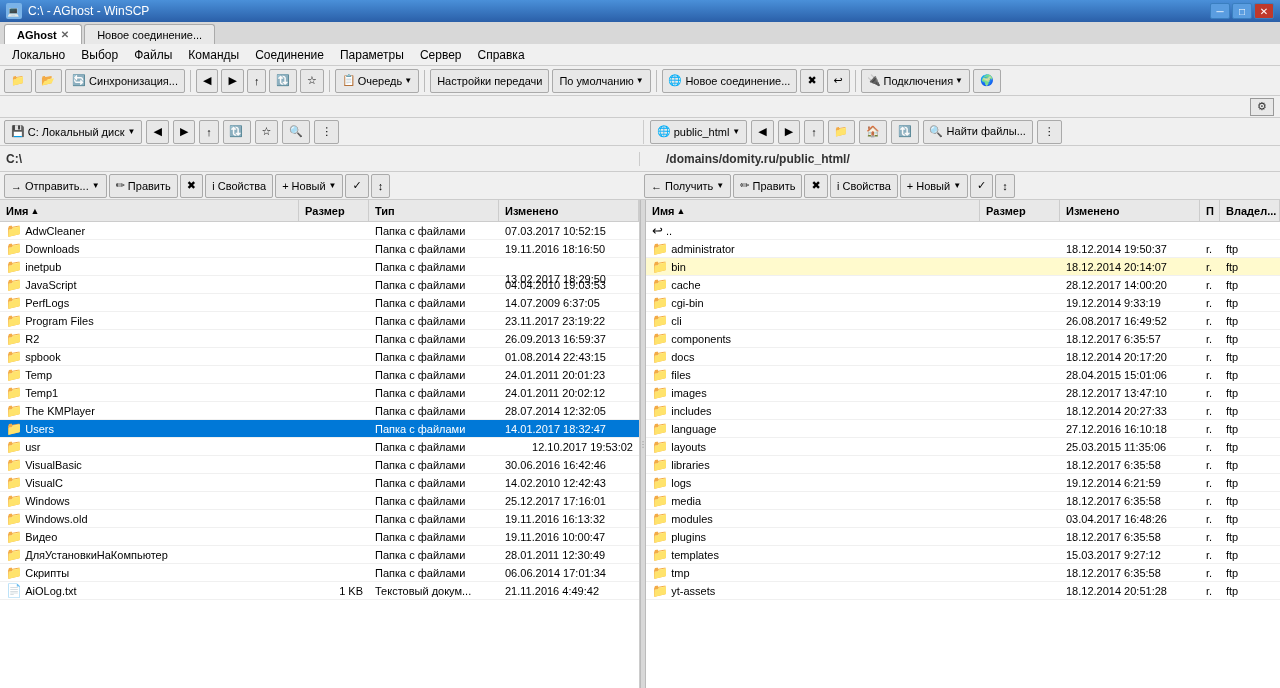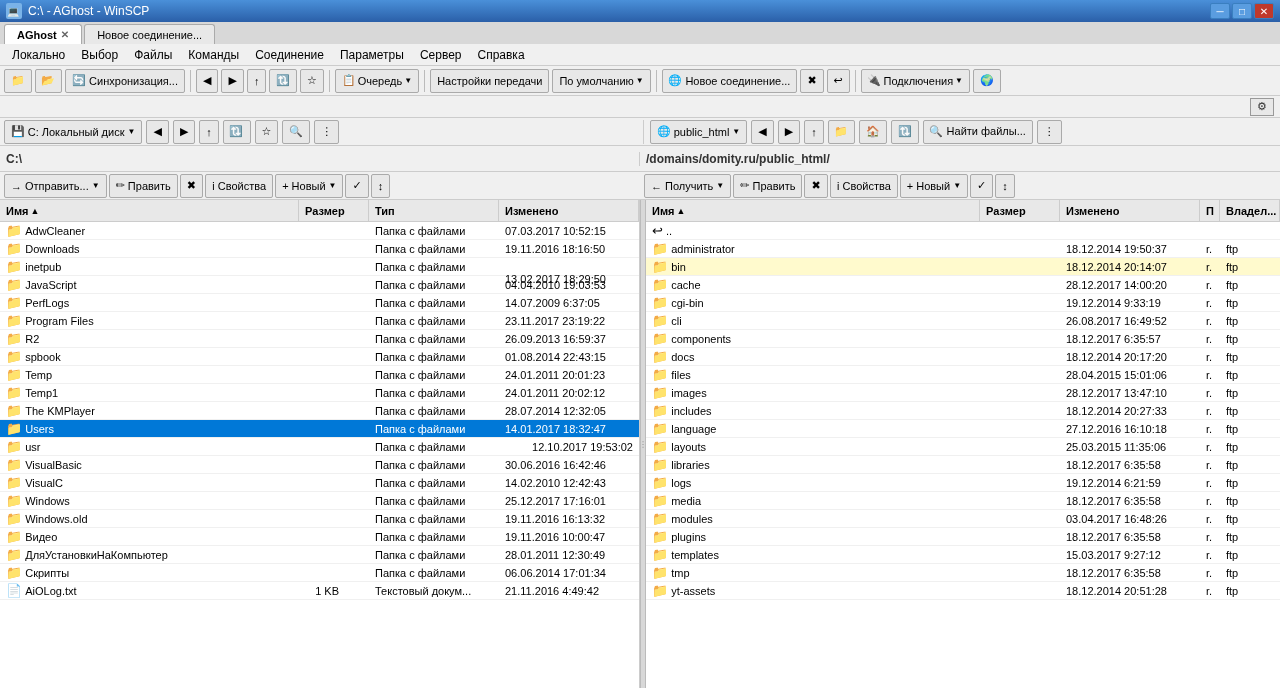--- a/index.html
+++ b/index.html
@@ -109,20 +109,21 @@
       padding: 0 6px;
       border-right: 1px solid #ccc;
       gap: 4px;
     }
     .path-right {
       flex: 1;
       display: flex;
       align-items: center;
       padding: 0 6px;
       gap: 4px;
+      margin-left: 20px;
     }
     .path-text {
       font-size: 12px;
       font-weight: bold;
       color: #333;
     }
 
     
     .main-content {
       display: flex;
@@ -615,21 +616,21 @@
     <div class="file-cell col-size" style="width:70px;text-align:right;"></div>
     <div class="file-cell col-type" style="width:130px;">Папка с файлами</div>
     <div class="file-cell col-modified" style="width:140px;">06.06.2014  17:01:34</div>
   </div>
         <div class="file-row">
     <div class="file-cell col-name" style="display:flex;align-items:center;gap:3px;flex:1;">
       <span style="font-size:13px;">📄</span>
       <span>AiOLog.txt</span>
     </div>
     <div class="file-cell col-size" style="width:70px;text-align:right;">1 KB</div>
-    <div class="file-cell col-type" style="width:130px;margin-left:24px;">Текстовый докум...</div>
+    <div class="file-cell col-type" style="width:130px;">Текстовый докум...</div>
     <div class="file-cell col-modified" style="width:140px;">21.11.2016  4:49:42</div>
   </div>
       </div>
   </div>
 
   <div class="panel-divider">⋮</div>
 
   <div class="file-panel-right">
     <div class="panel-header">
       <div class="col-header col-name-r">

